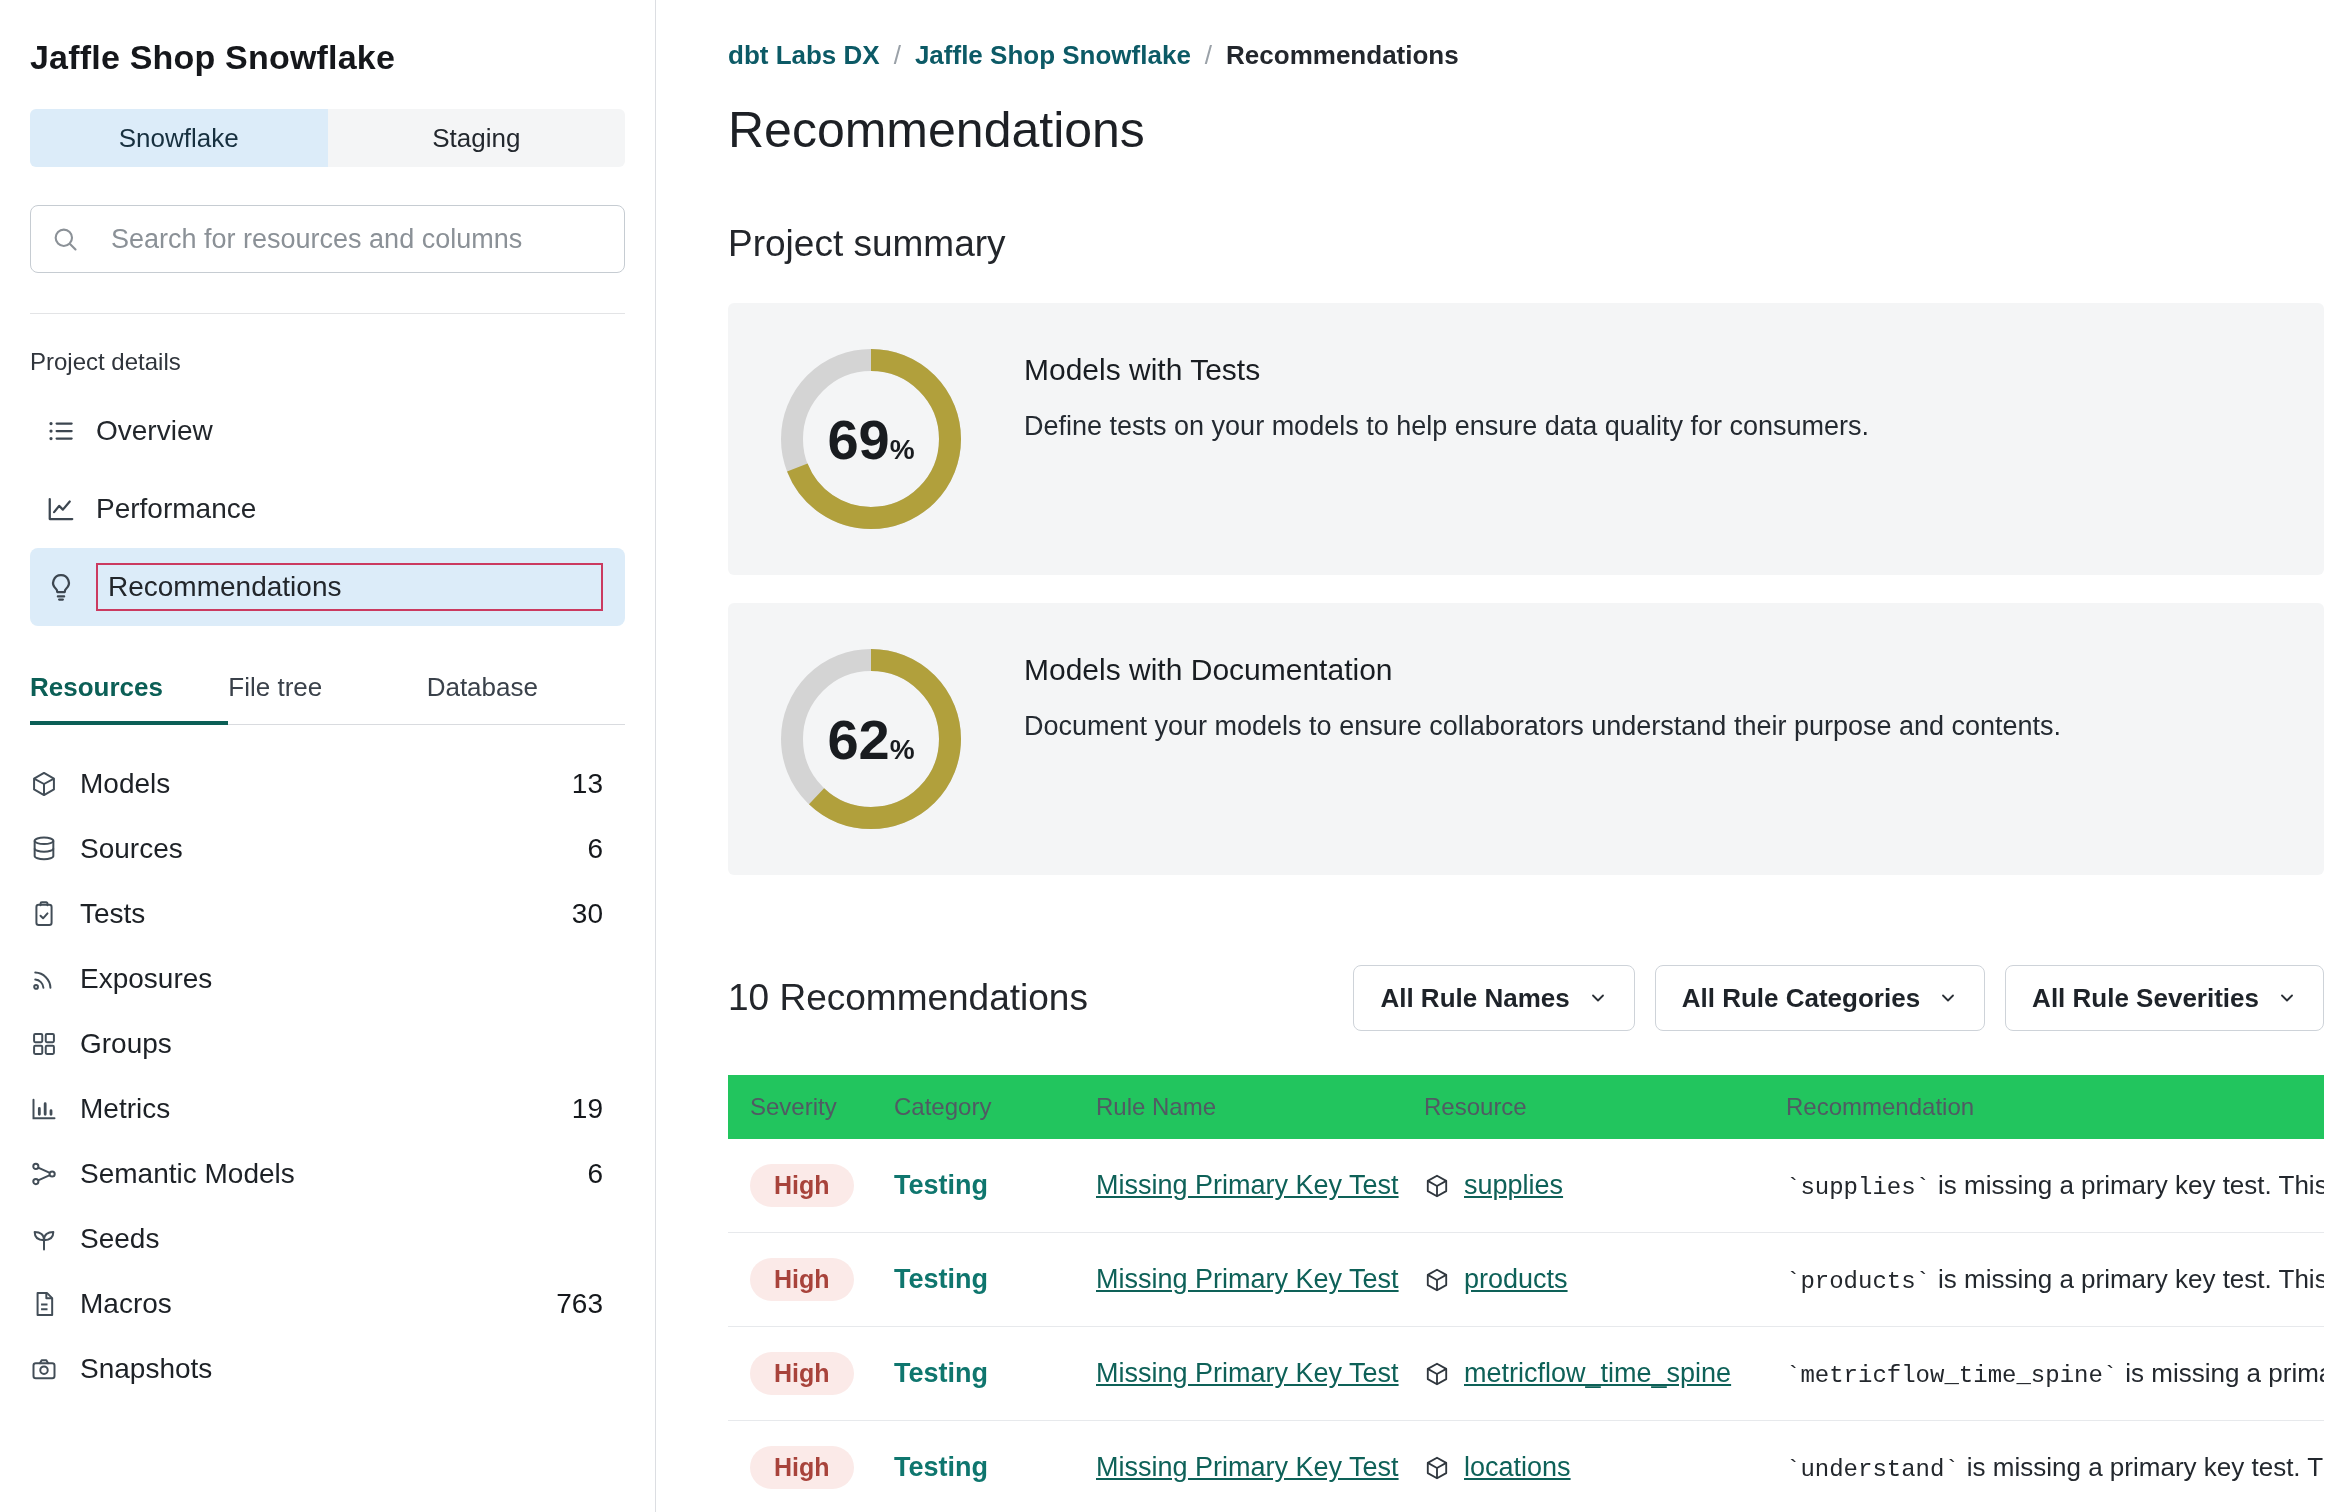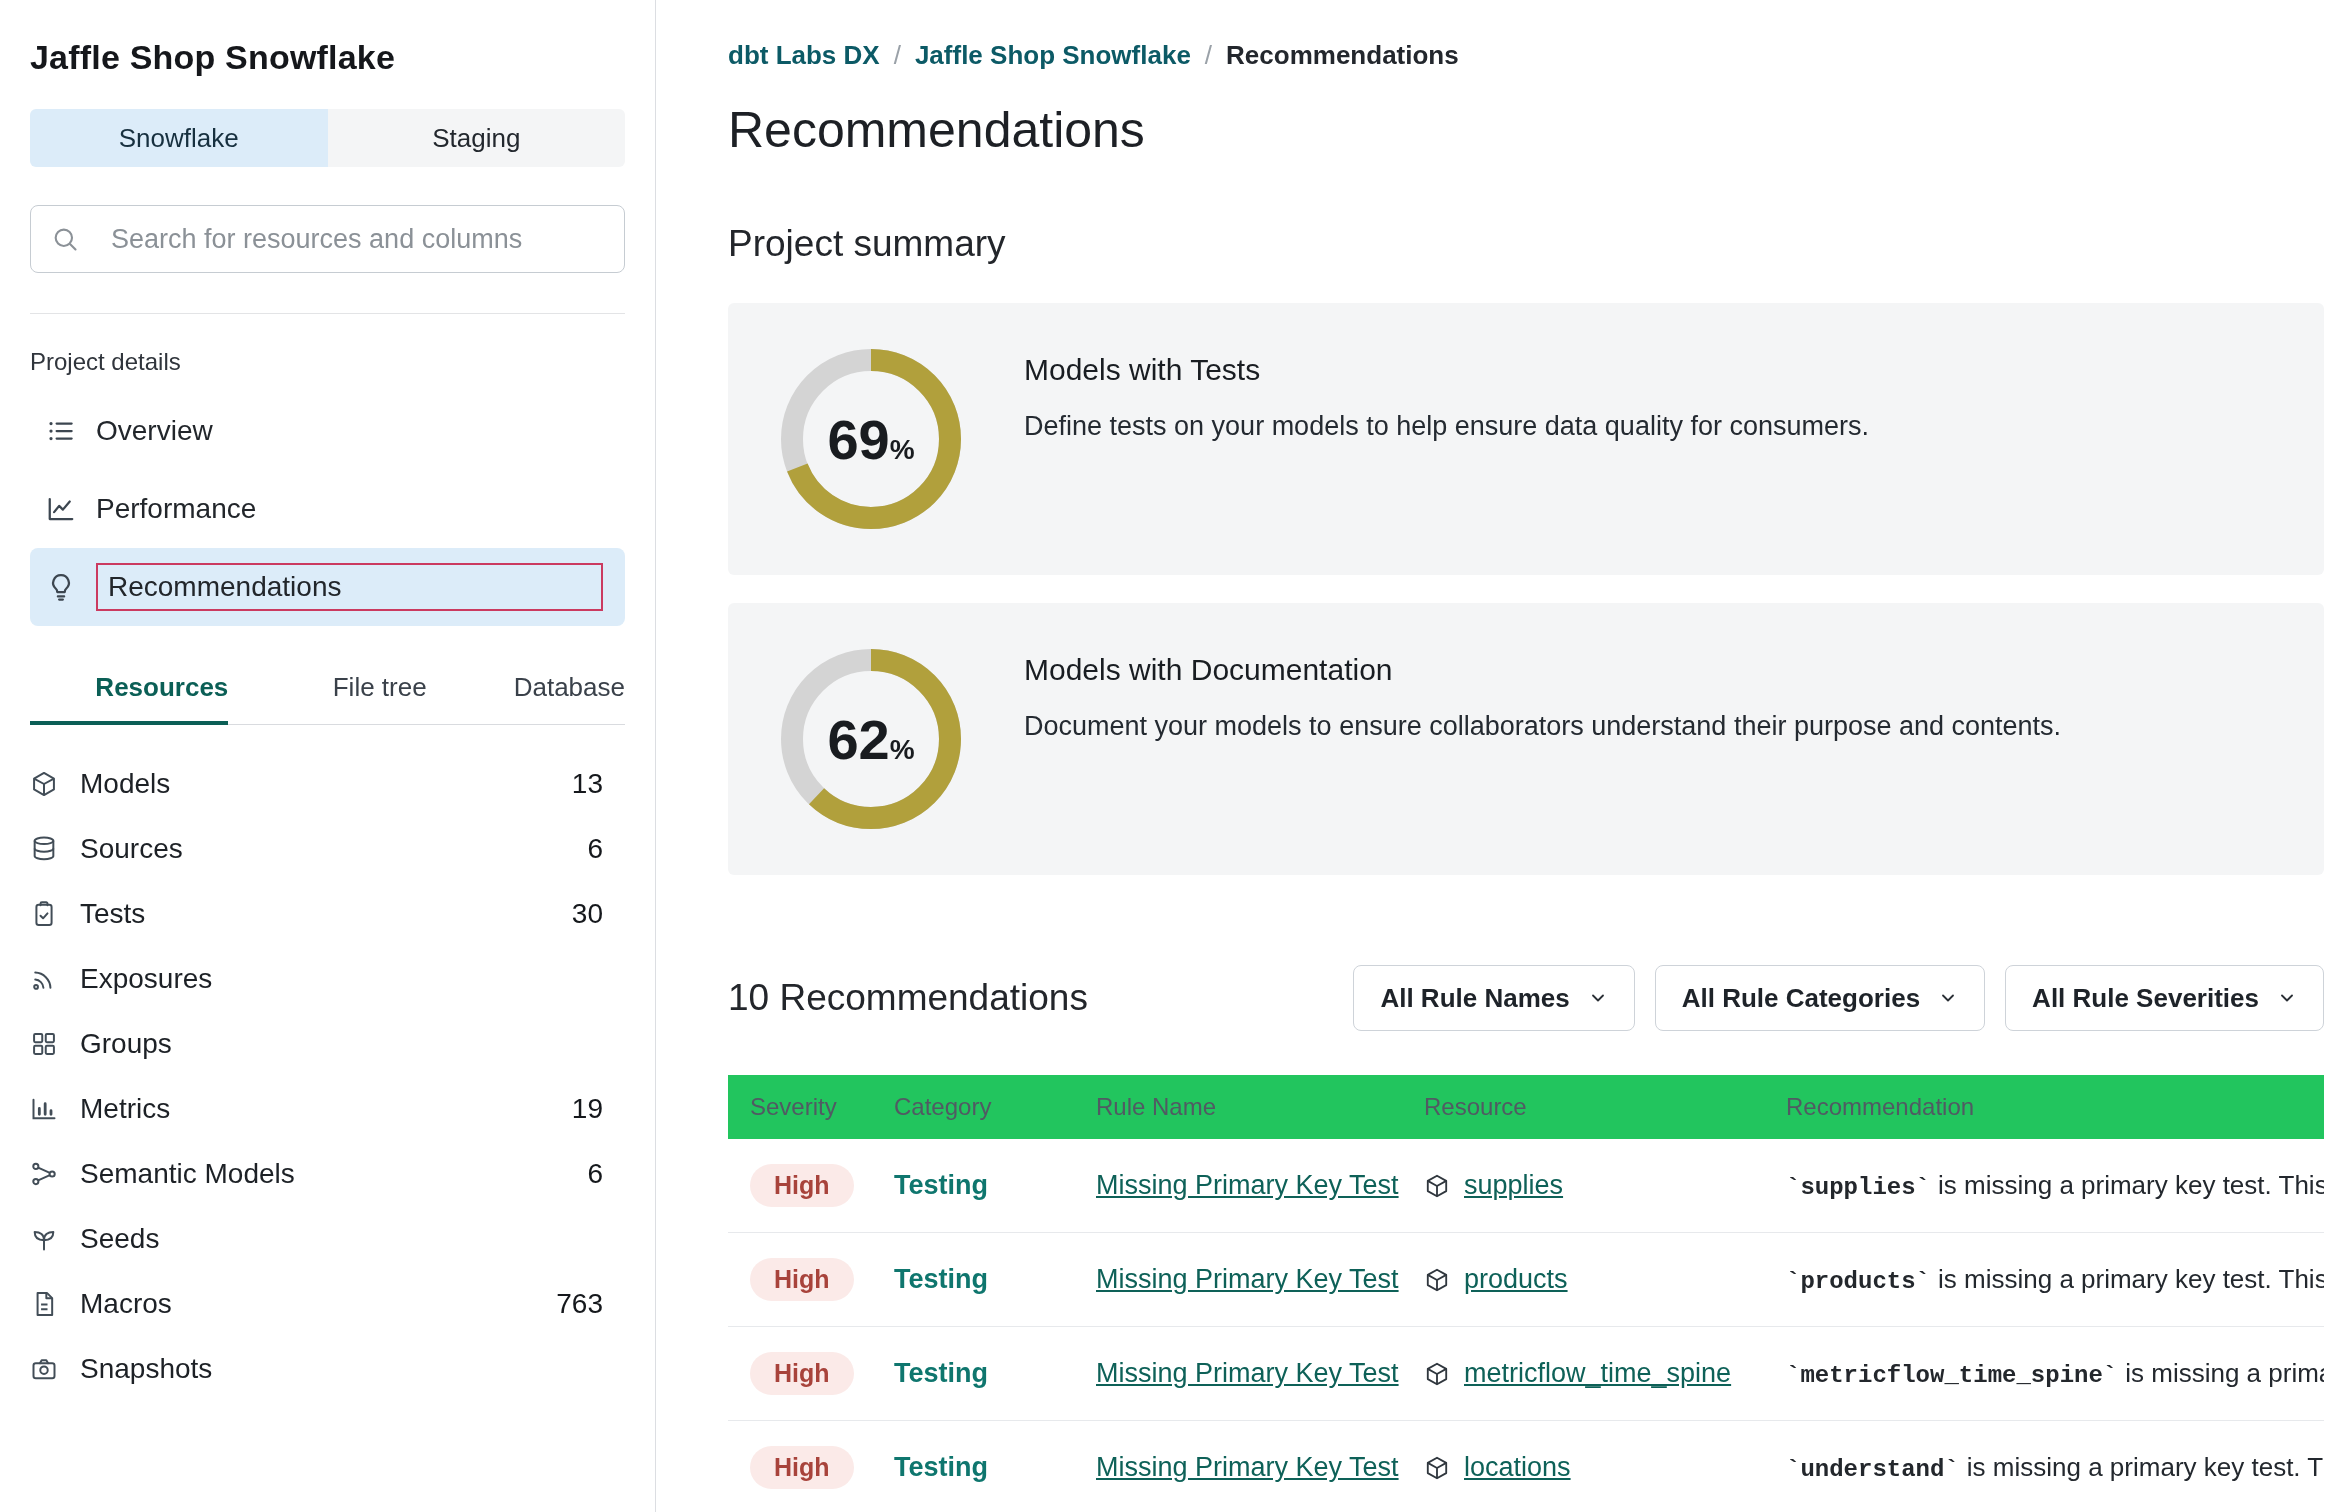--- a/index.html
+++ b/index.html
@@ -54,21 +54,21 @@
   }
   .nav-item .ic { color: #3c4650; }
   .nav-item.active { background: var(--accent-blue-bg, #dcecf9); }
   .focus-ring {
     flex: 1; border: 2px solid #cb3a60;
     padding: 6px 10px; margin-right: 6px;
   }
 
   .res-tabs { display: flex; margin-top: 46px; border-bottom: 1px solid #d9dbdf; }
   .res-tab {
-    flex: 1; text-align: right; padding-bottom: 18px;
+    flex: 1; text-align: left; padding-bottom: 18px;
     font-size: 26px; color: #3a414a; cursor: pointer;
     border-bottom: 4px solid transparent; margin-bottom: -1px;
   }
   .res-tab.active {
     color: var(--resources-tab-active, #0b5f56);
     border-bottom-color: var(--resources-tab-active, #0b5f56);
     font-weight: 600;
   }
 
   .res-list { margin-top: 26px; padding-right: 22px; list-style: none; }
@@ -135,21 +135,21 @@
     padding: 7px 24px; border-radius: 999px; width: max-content;
     background: var(--high-badge-bg, #fbeae8); color: var(--high-badge-text, #a8433b);
     font-size: 25px; font-weight: 600;
   }
   .cat-cell { color: #0f766e; font-weight: bold; }
   .rule-link, .res-link {
     color: var(--teal-link, #0e6158); text-decoration: underline; cursor: pointer; font-size: 27px;
   }
   .res-cell { display: flex; align-items: center; gap: 14px; color: #30373e; }
   .rec-cell { white-space: nowrap; overflow: hidden; }
-  .rec-code { font-family: "Liberation Mono", monospace; font-weight: 700; font-size: 24px; color: #23272c; }
+  .rec-code { font-family: "Liberation Mono", monospace; font-weight: 400; font-size: 24px; color: #23272c; }
   .rec-text { font-size: 26px; color: #23282e; margin-left: 8px; }
 
   .ic { display: inline-block; flex-shrink: 0; }
   .ic-30 { width: 30px; height: 30px; }
   .ic-28 { width: 28px; height: 28px; }
   .ic-26 { width: 26px; height: 26px; }
   .ic-20 { width: 20px; height: 20px; }
 </style>
 </head>
 <body>

